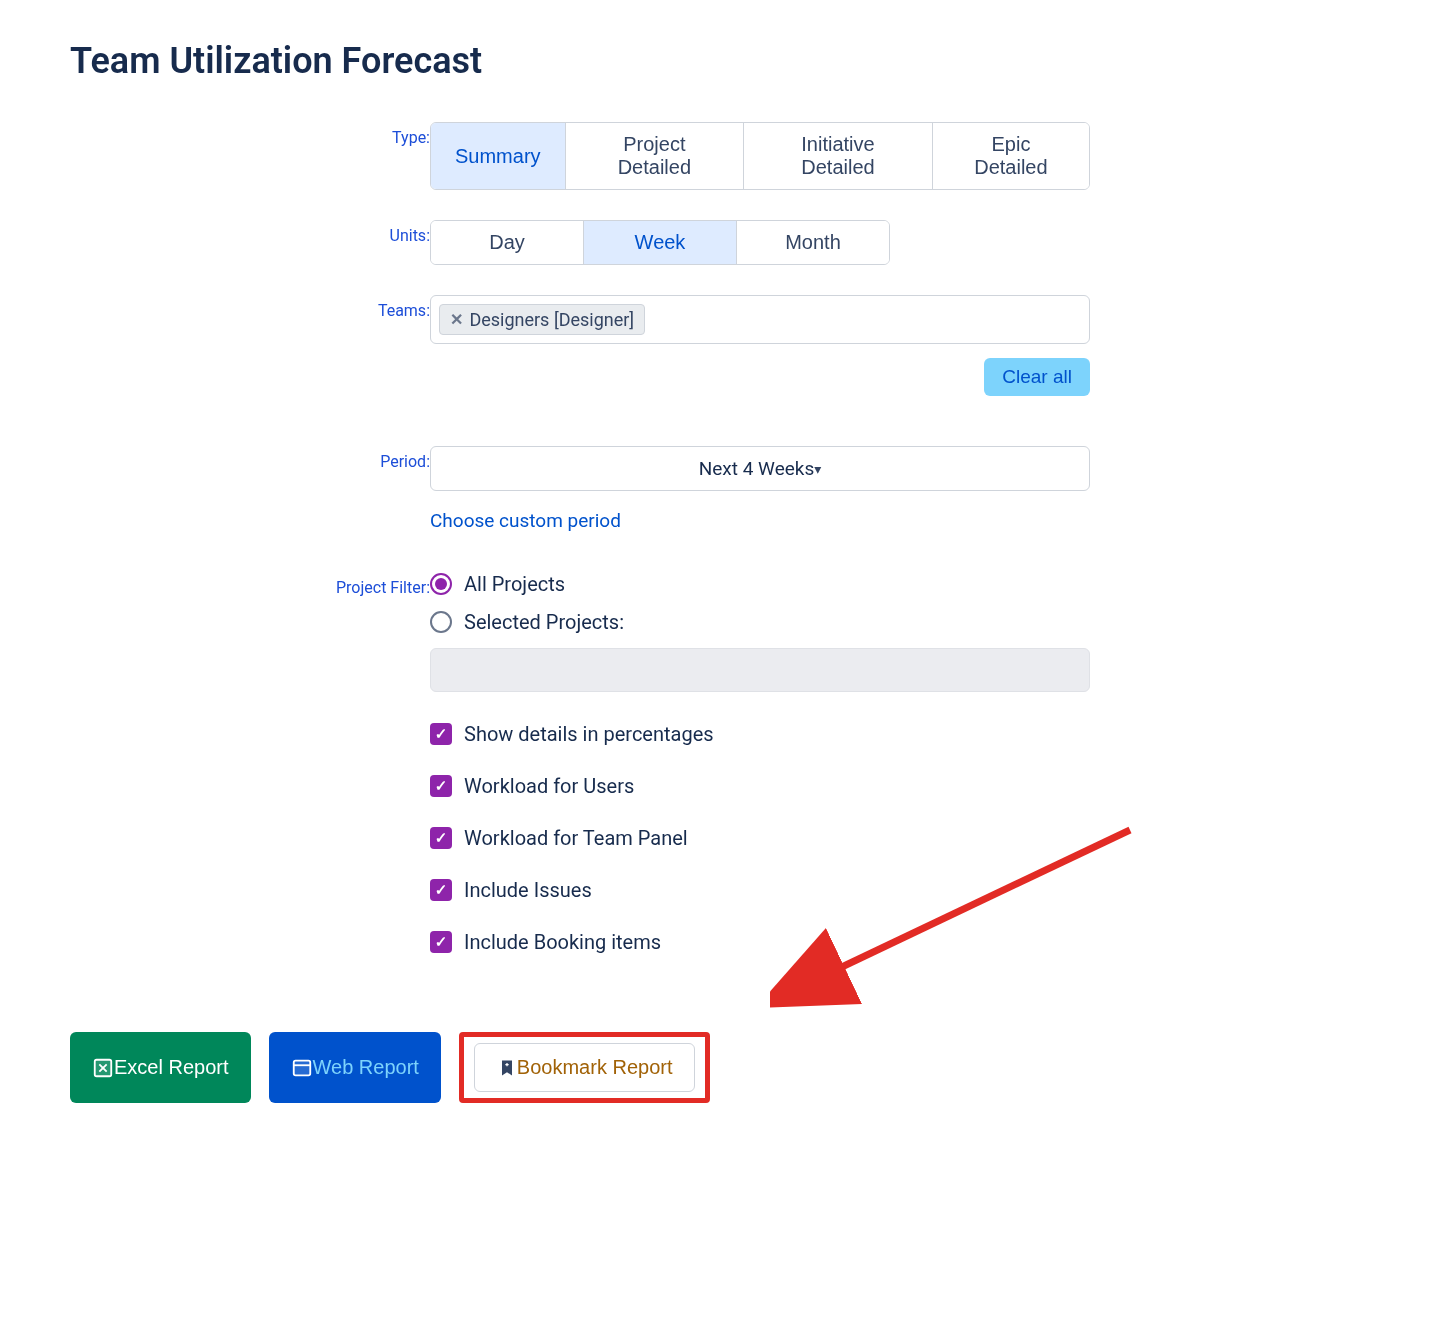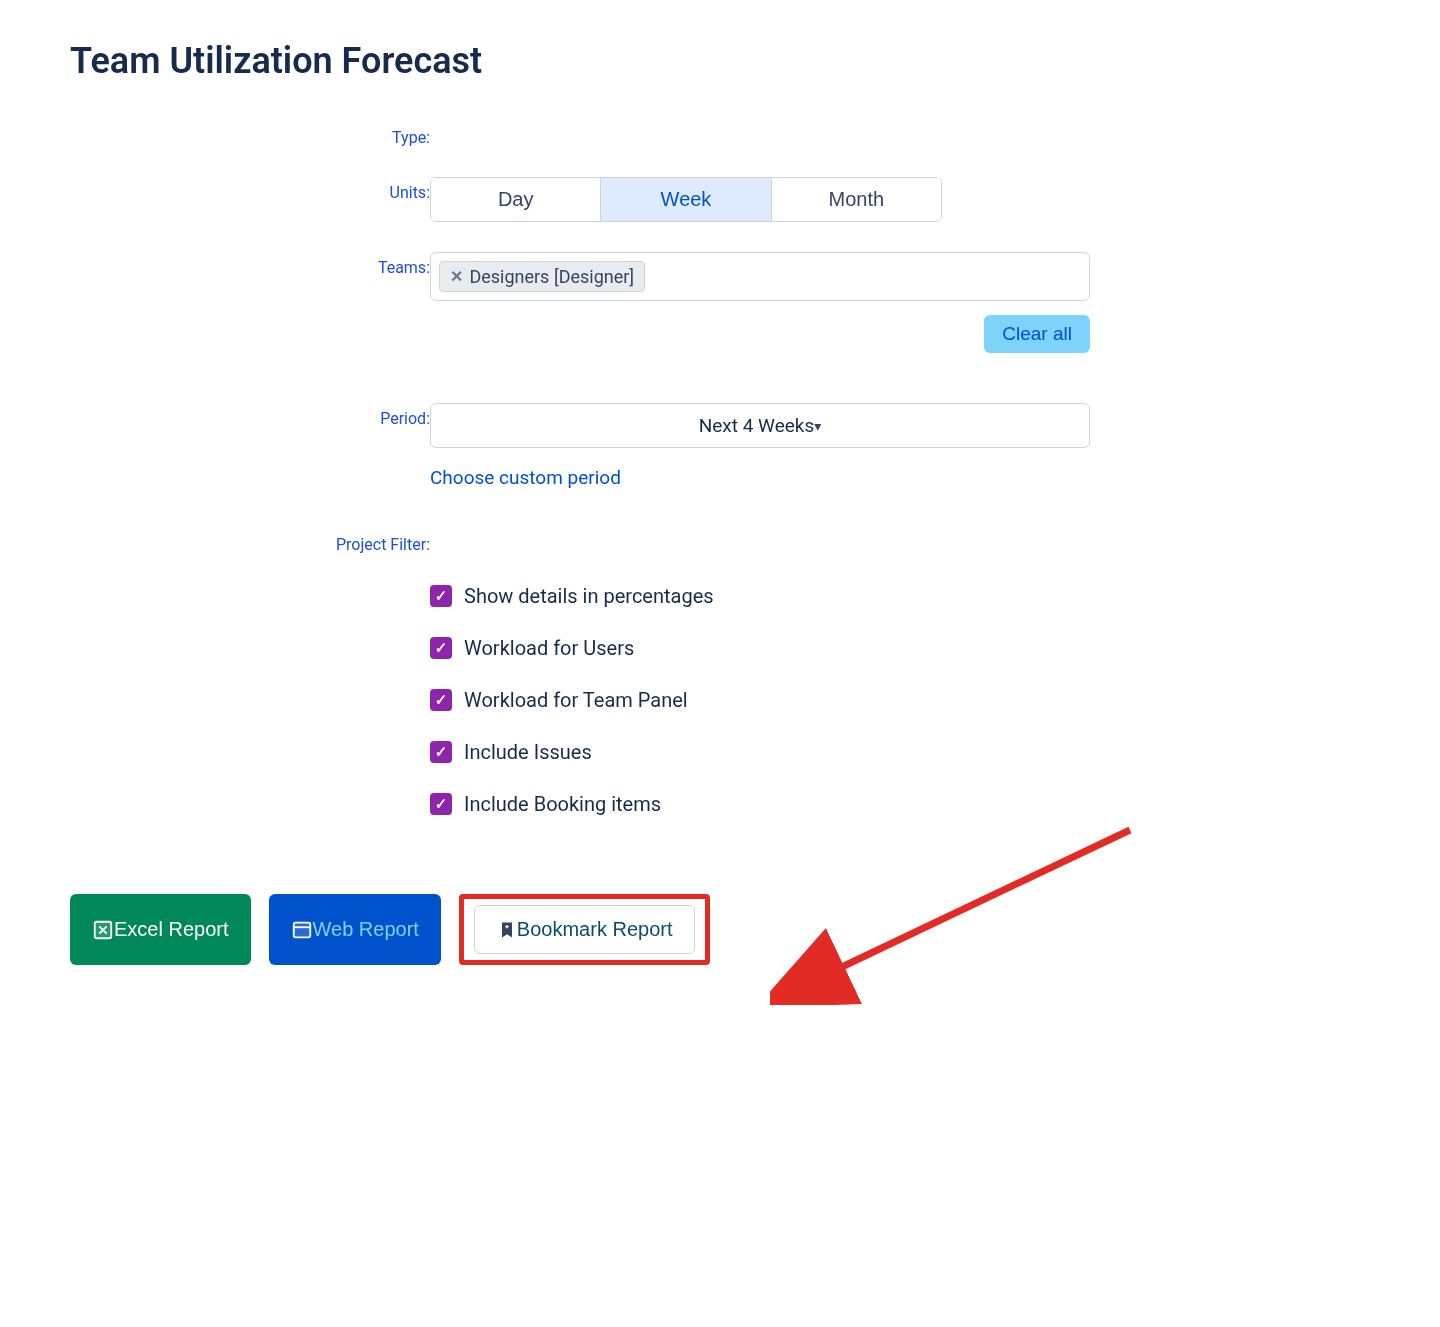--- a/index.html
+++ b/index.html
@@ -192,21 +192,21 @@
 .btn-success {
   background: #00875a;
   color: #fff;
 }
 .btn-primary {
   background: #0052cc;
   color: #7dd3fc;
 }
 .btn-light {
   background: #fff;
-  color: #0c4a6e;
+  color: #a16207;
   border: 1px solid #cfd4db;
 }
 .highlight-box {
   border: 5px solid #e22b25;
   border-radius: 4px;
   padding: 6px 10px;
 }
 .icon-box { display: inline-flex; }
 .arrow-annotation {
   position: absolute;
@@ -216,26 +216,34 @@
 </style>
 </head>
 <body>
 
 <div class="container">
 
 <h1 class="page-title">Team Utilization Forecast</h1>
 
 <div class="form-row">
   <div class="form-label">Type:</div>
+  <div class="form-content">
+    <div class="btn-group">
+      <button class="btn-group-item active">Summary</button>
+      <button class="btn-group-item">Project Detailed</button>
+      <button class="btn-group-item">Initiative Detailed</button>
+      <button class="btn-group-item">Epic Detailed</button>
+    </div>
+  </div>
 </div>
 
 <div class="form-row">
   <div class="form-label">Units:</div>
   <div class="form-content">
-    <div class="btn-group" style="width:512px">
+    <div class="btn-group" style="width:460px">
       <button class="btn-group-item" style="flex:1">Day</button>
       <button class="btn-group-item active" style="flex:1">Week</button>
       <button class="btn-group-item" style="flex:1">Month</button>
     </div>
   </div>
 </div>
 
 <div class="form-row" style="margin-bottom:50px">
   <div class="form-label">Teams:</div>
   <div class="form-content" style="width:490px">
@@ -257,20 +265,31 @@
     <div class="select-box">
       <span>Next 4 Weeks</span>
       <span class="select-caret">▾</span>
     </div>
     <a class="link">Choose custom period</a>
   </div>
 </div>
 
 <div class="form-row">
   <div class="form-label">Project Filter:</div>
+  <div class="form-content" style="width:490px">
+    <div class="radio-row">
+      <span class="radio checked"></span>
+      <span>All Projects</span>
+    </div>
+    <div class="radio-row">
+      <span class="radio"></span>
+      <span>Selected Projects:</span>
+    </div>
+    <div class="disabled-input"></div>
+  </div>
 </div>
 
 <div class="form-row">
   <div class="form-label"></div>
   <div class="form-content">
     <div class="checkbox-row">
       <span class="checkbox">✓</span>
       <span>Show details in percentages</span>
     </div>
     <div class="checkbox-row">

